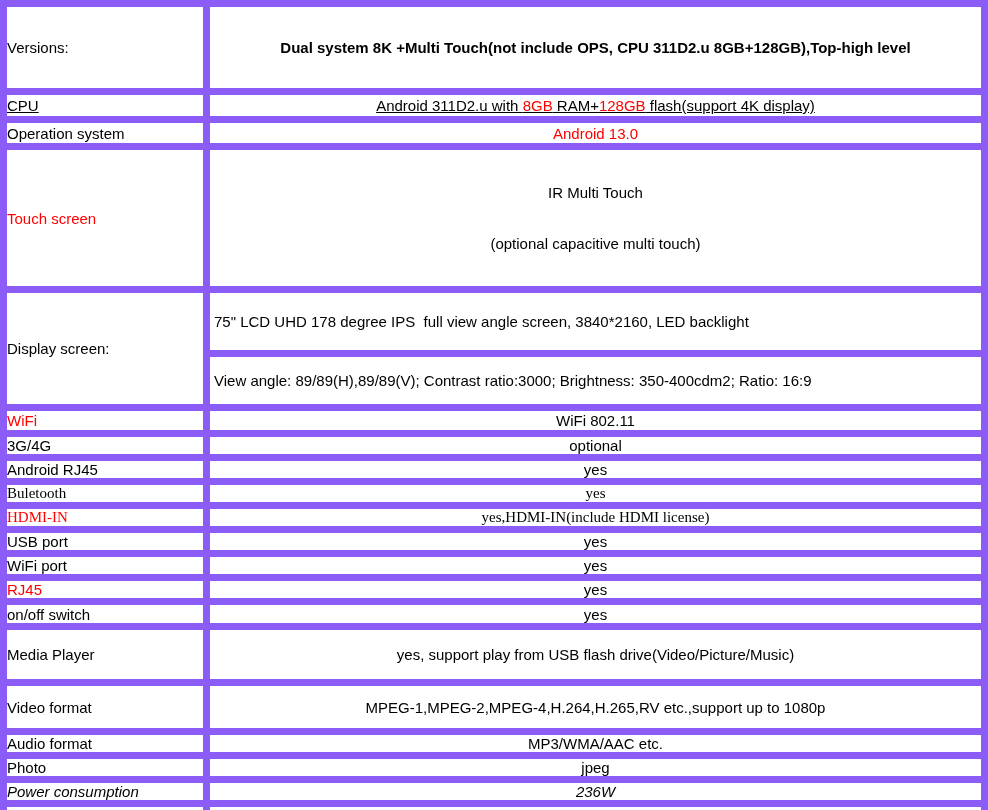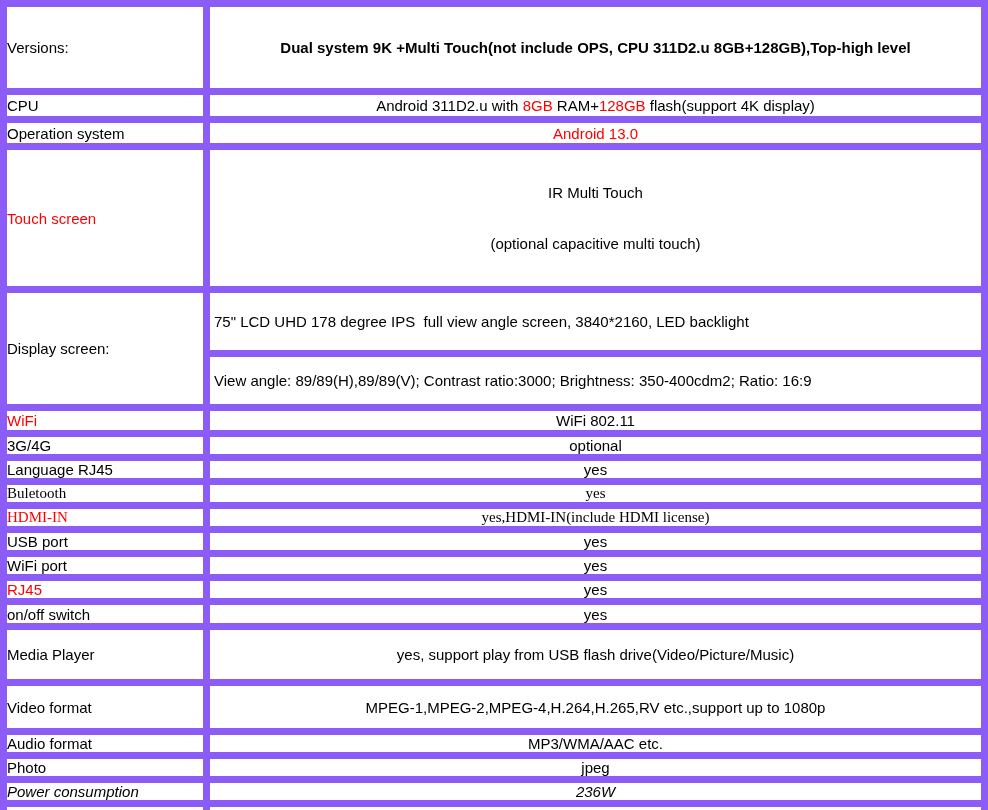--- a/index.html
+++ b/index.html
@@ -44,24 +44,24 @@
 
 <table class="spec">
   <colgroup>
       <col class="c-label">
       <col class="c-value">
     </colgroup>
 
   <tbody>
       <tr style="height:88px;">
     <td class="label">Versions:</td>
-    <td class="value bold">Dual system 9K +Multi Touch(not include OPS, CPU 311D2.u 8GB+128GB),Top-high level</td>
+    <td class="value bold">Dual system 8K +Multi Touch(not include OPS, CPU 311D2.u 8GB+128GB),Top-high level</td>
   </tr>
 
-  <tr style="height:28px;">
+  <tr style="height:28px;text-decoration:underline;">
     <td class="label">CPU</td>
     <td class="value"><span>Android 311D2.u with </span><span class="red">8GB</span><span> RAM+</span><span class="red">128GB</span><span> flash(support 4K display)</span></td>
   </tr>
 
   <tr style="height:27px;">
     <td class="label">Operation system</td>
     <td class="value red">Android 13.0</td>
   </tr>
 
   <tr style="height:47px;">
@@ -84,21 +84,21 @@
     <td class="label red">WiFi</td>
     <td class="value">WiFi 802.11</td>
   </tr>
 
   <tr style="height:23px;">
     <td class="label">3G/4G</td>
     <td class="value">optional</td>
   </tr>
 
   <tr style="height:23px;">
-    <td class="label">Language RJ45</td>
+    <td class="label">Android RJ45</td>
     <td class="value">yes</td>
   </tr>
 
   <tr style="height:22px;font-family:Liberation Serif, serif;">
     <td class="label">Buletooth</td>
     <td class="value">yes</td>
   </tr>
 
   <tr style="height:23px;font-family:Liberation Serif, serif;">
     <td class="label red">HDMI-IN</td>

